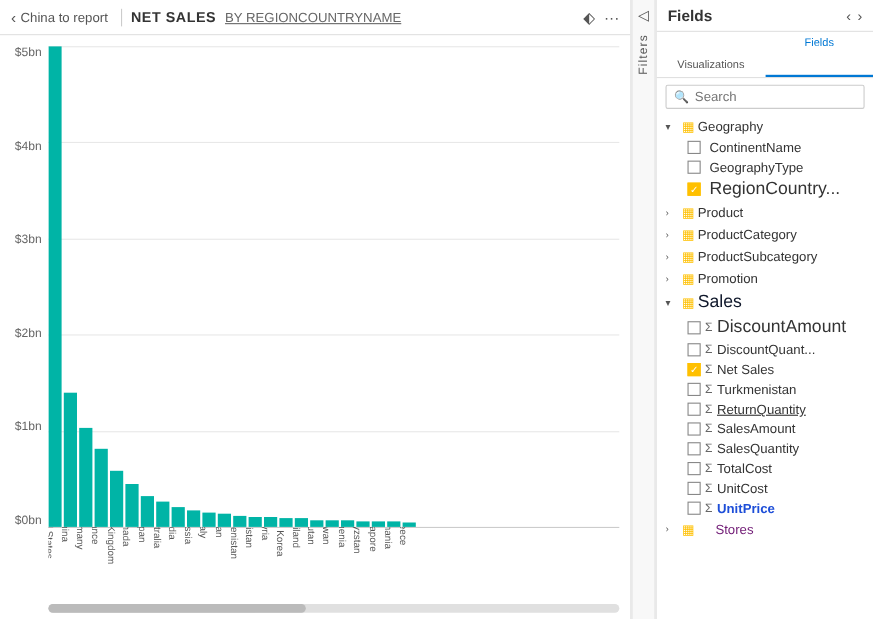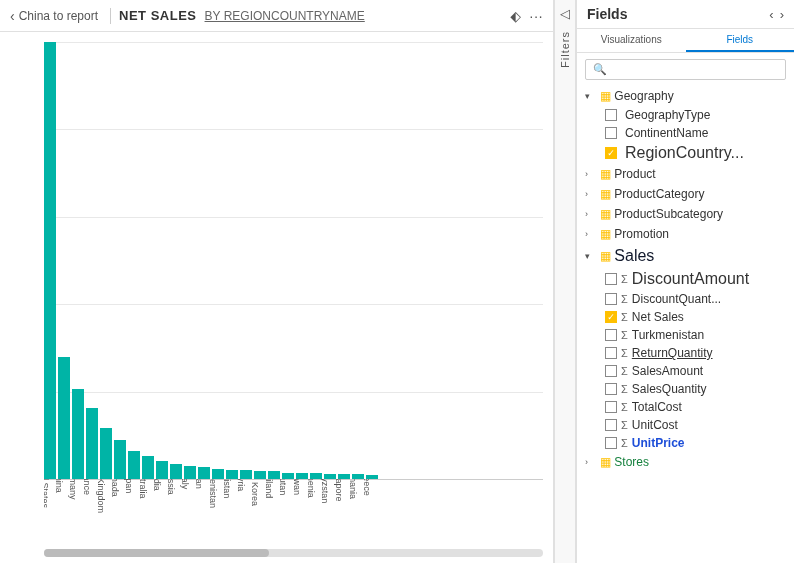--- a/index.html
+++ b/index.html
@@ -46,20 +46,28 @@
       <span class="toolbar-subtitle">BY REGIONCOUNTRYNAME</span>
     </div>
     <div class="toolbar-icons">
       <span style="font-size:14px;color:#555;">⬖</span>
       <span style="font-size:14px;color:#555;">···</span>
     </div>
   </div>
 
   <div class="chart-area" style="flex:1;position:relative;padding:10px 10px 0 44px;">
 
+    <div class="y-axis" style="position:absolute;left:2px;top:10px;bottom:70px;width:40px;display:flex;flex-direction:column;justify-content:space-between;align-items:flex-end;padding-right:4px;">
+      <span class="y-label">$5bn</span>
+      <span class="y-label">$4bn</span>
+      <span class="y-label">$3bn</span>
+      <span class="y-label">$2bn</span>
+      <span class="y-label">$1bn</span>
+      <span class="y-label">$0bn</span>
+    </div>
 
     <div style="position:absolute;left:44px;right:10px;top:10px;bottom:70px;pointer-events:none;">
       <div style="position:absolute;top:0%;left:0;right:0;border-top:1px solid #e8e8e8;"></div>
       <div style="position:absolute;top:20%;left:0;right:0;border-top:1px solid #e8e8e8;"></div>
       <div style="position:absolute;top:40%;left:0;right:0;border-top:1px solid #e8e8e8;"></div>
       <div style="position:absolute;top:60%;left:0;right:0;border-top:1px solid #e8e8e8;"></div>
       <div style="position:absolute;top:80%;left:0;right:0;border-top:1px solid #e8e8e8;"></div>
       <div style="position:absolute;top:100%;left:0;right:0;border-top:1px solid #ccc;"></div>
     </div>
 
@@ -169,55 +177,56 @@
   <div class="scrollbar" style="height:8px;background:#e0e0e0;border-radius:4px;margin:0 10px 6px 44px;position:relative;">
     <div class="scrollbar-thumb" style="height:8px;width:45%;background:#bbb;border-radius:4px;position:absolute;left:0;"></div>
   </div>
 </div>
 
 <div class="filters-panel" style="width:22px;background:#f8f8f8;border-left:1px solid #e0e0e0;border-right:1px solid #e0e0e0;display:flex;flex-direction:column;align-items:center;">
   <span style="margin-top:6px;font-size:13px;color:#555;">◁</span>
   <span style="writing-mode:vertical-rl;transform:rotate(180deg);font-size:11px;color:#555;margin-top:10px;letter-spacing:1px;">Filters</span>
 </div>
 
-<div class="right-panel" style="width:218px;display:flex;flex-direction:column;background:#fff;border-left:1px solid #e0e0e0;">
+<div class="right-panel" style="width:198px;display:flex;flex-direction:column;background:#fff;border-left:1px solid #e0e0e0;">
 
   <div style="display:flex;align-items:center;justify-content:space-between;padding:6px 10px;border-bottom:1px solid #e0e0e0;">
     <span class="panel-title" style="font-size:14px;font-weight:600;color:#333;">Fields</span>
     <div style="display:flex;gap:6px;">
       <span style="font-size:13px;color:#555;">‹</span>
       <span style="font-size:13px;color:#555;">›</span>
     </div>
   </div>
 
   <div style="display:flex;border-bottom:1px solid #e0e0e0;">
-    <div style="flex:1;text-align:center;padding:5px 2px;font-size:10px;color:#555;cursor:pointer;">Visualizations</div>
+    <div style="flex:1;text-align:center;padding:5px 2px;font-size:10px;color:#555;cursor:pointer;margin-top:20px;">Visualizations</div>
     <div style="flex:1;text-align:center;padding:5px 2px;font-size:10px;color:#0078d4;border-bottom:2px solid #0078d4;cursor:pointer;">Fields</div>
   </div>
 
   <div style="display:flex;align-items:center;margin:6px 8px;border:1px solid #ccc;border-radius:2px;padding:3px 7px;gap:5px;">
     <span style="color:#888;font-size:11px;">🔍</span>
+    <input type="text" style="border: none; outline: none; font-size: 12px; color: rgb(51, 51, 51); width: 100%;" placeholder="Search">
   </div>
 
   <div style="overflow-y:auto;flex:1;" id="fields-tree">
       <div>
         <div style="display: flex; align-items: center; gap: 3px; padding: 3px 8px; cursor: pointer;">
           <span style="font-size: 9px; color: rgb(85, 85, 85); width: 12px;">▾</span>
           <span style="font-size: 12px; color: rgb(255, 192, 0);">▦</span>
           <span style="font-size: 12px; color: rgb(51, 51, 51);">Geography</span>
+        </div>
+        <div style="display: flex; align-items: center; gap: 4px; padding: 2px 8px 2px 28px; cursor: pointer;">
+          <div style="width: 12px; height: 12px; border: 1px solid rgb(136, 136, 136); display: flex; align-items: center; justify-content: center; flex-shrink: 0; background: transparent;"></div>
+          <span style="font-size: 11px; color: rgb(102, 102, 102);"></span>
+          <span style="font-size: 12px; color: rgb(51, 51, 51);">ContinentName</span>
         </div>
         <div style="display: flex; align-items: center; gap: 4px; padding: 2px 8px 2px 28px; cursor: pointer;">
           <div style="width: 12px; height: 12px; border: 1px solid rgb(136, 136, 136); display: flex; align-items: center; justify-content: center; flex-shrink: 0; background: transparent;"></div>
           <span style="font-size: 11px; color: rgb(102, 102, 102);"></span>
           <span style="font-size: 12px; color: rgb(51, 51, 51);">GeographyType</span>
-        </div>
-        <div style="display: flex; align-items: center; gap: 4px; padding: 2px 8px 2px 28px; cursor: pointer;">
-          <div style="width: 12px; height: 12px; border: 1px solid rgb(136, 136, 136); display: flex; align-items: center; justify-content: center; flex-shrink: 0; background: transparent;"></div>
-          <span style="font-size: 11px; color: rgb(102, 102, 102);"></span>
-          <span style="font-size: 12px; color: rgb(51, 51, 51);">ContinentName</span>
         </div>
         <div style="display: flex; align-items: center; gap: 4px; padding: 2px 8px 2px 28px; cursor: pointer;">
           <div style="width: 12px; height: 12px; border: 1px solid rgb(255, 192, 0); display: flex; align-items: center; justify-content: center; flex-shrink: 0; background: rgb(255, 192, 0); color: white; font-size: 9px;">✓</div>
           <span style="font-size: 11px; color: rgb(102, 102, 102);"></span>
           <span style="font-size: 16px; color: rgb(51, 51, 51);">RegionCountry...</span>
         </div>
       </div>
       <div>
         <div style="display: flex; align-items: center; gap: 3px; padding: 3px 8px; cursor: pointer;">
           <span style="font-size: 9px; color: rgb(85, 85, 85); width: 12px;">›</span>
@@ -300,17 +309,17 @@
         <div style="display: flex; align-items: center; gap: 4px; padding: 2px 8px 2px 28px; cursor: pointer;">
           <div style="width: 12px; height: 12px; border: 1px solid rgb(136, 136, 136); display: flex; align-items: center; justify-content: center; flex-shrink: 0; background: transparent;"></div>
           <span style="font-size: 11px; color: rgb(102, 102, 102);">Σ</span>
           <span style="font-size: 12px; color: #1d4ed8; font-weight: bold;">UnitPrice</span>
         </div>
       </div>
       <div>
         <div style="display: flex; align-items: center; gap: 3px; padding: 3px 8px; cursor: pointer;">
           <span style="font-size: 9px; color: rgb(85, 85, 85); width: 12px;">›</span>
           <span style="font-size: 12px; color: rgb(255, 192, 0);">▦</span>
-          <span style="font-size: 12px; color: #15803d;">Stores</span>
+          <span style="font-size: 12px; color: #701a75; margin-left: 16px;">Stores</span>
         </div>
       </div>
     </div>
 </div>
 
 </body></html>

